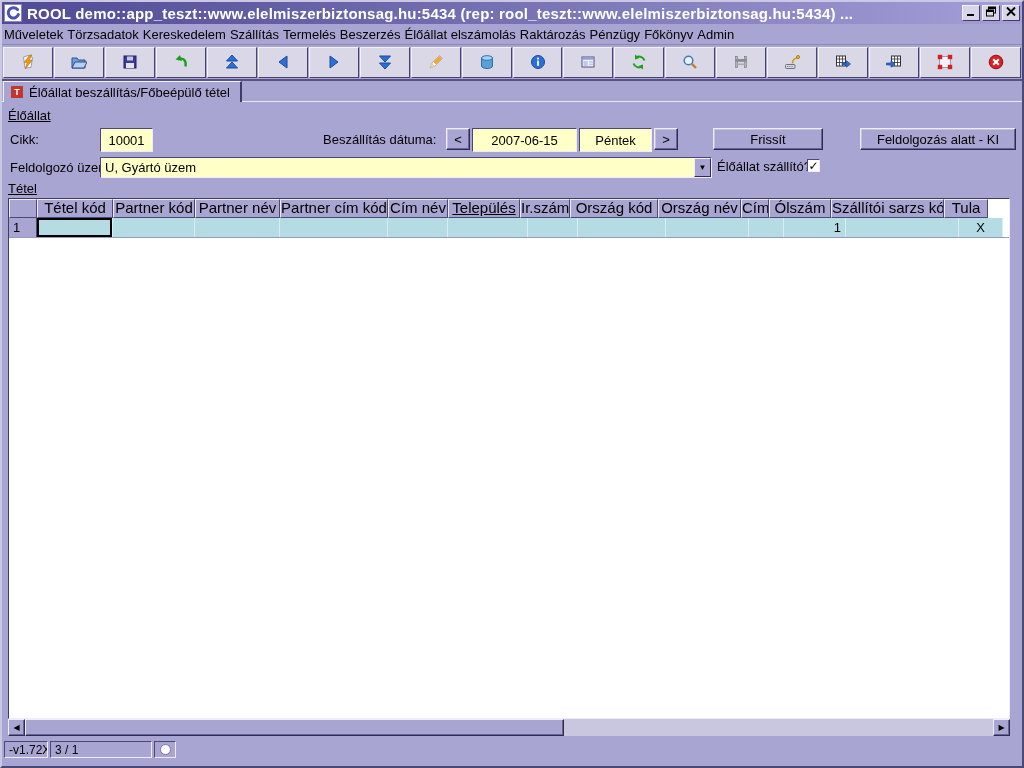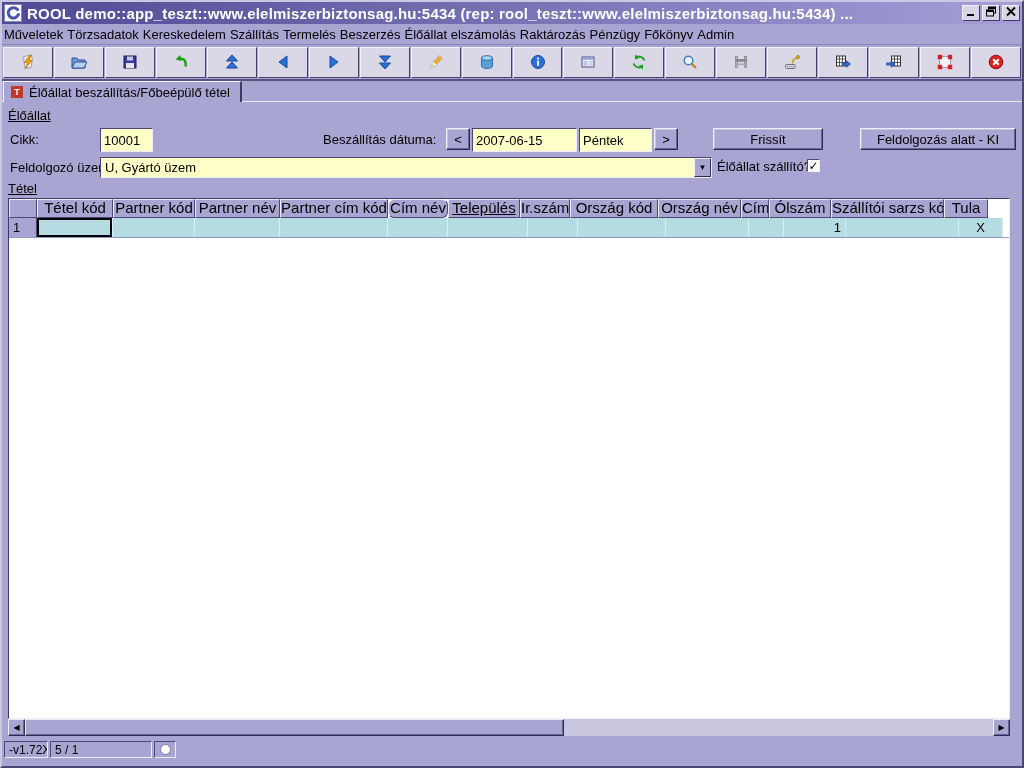--- a/index.html
+++ b/index.html
@@ -44,21 +44,21 @@
     border-left:1px solid #f2f0fa;border-top:1px solid #f2f0fa;
     border-right:2px solid #3f3b66;}
   .tab-icon{width:12px;height:12px;background:#c2372c;color:#fff;font-size:9px;
     font-weight:bold;display:flex;align-items:center;justify-content:center;flex:none;}
   
   .content{position:absolute;left:0;top:100px;right:0;bottom:0;background:#a9a5d2;}
   .sec-label{position:absolute;left:6px;text-decoration:underline;}
   .lbl{position:absolute;white-space:nowrap;}
   .yin{position:absolute;height:24px;background:#ffffc8;border:1px solid;
     border-color:#4c4876 #eeecf8 #eeecf8 #4c4876;
-    font-family:inherit;font-size:13px;color:#000;padding:0 3px;outline:none;}
+    font-family:inherit;font-size:13px;color:#000;padding:0 3px;outline:none;text-align:center;}
   .btn{position:absolute;height:22px;background:#a9a5d2;
     border:1px solid;border-color:#eeecf8 #2e2a54 #2e2a54 #eeecf8;
     box-shadow:inset -1px -1px 0 #6a6694, inset 1px 1px 0 #c6c3e0;
     display:flex;align-items:center;justify-content:center;white-space:nowrap;}
   .combo{position:absolute;height:21px;background:#ffffc8;border:1px solid;
     border-color:#4c4876 #eeecf8 #eeecf8 #4c4876;display:flex;align-items:stretch;}
   .combo-text{flex:1;padding:2px 4px;white-space:nowrap;overflow:hidden;}
   .combo-btn{width:17px;background:#a9a5d2;border:1px solid;
     border-color:#eeecf8 #2e2a54 #2e2a54 #eeecf8;
     display:flex;align-items:center;justify-content:center;font-size:8px;}
@@ -363,21 +363,21 @@
 
     <div class="sec-label" style="top:79px">Tétel</div>
 
     <div class="grid">
       <div class="g-head">
           <div class="g-corner"></div>
           <div class="g-h" style="width: 76px;">Tétel kód</div>
           <div class="g-h" style="width: 82px;">Partner kód</div>
           <div class="g-h" style="width: 85px;">Partner név</div>
           <div class="g-h" style="width: 108px;">Partner cím kód</div>
-          <div class="g-h" style="width: 60px; border-radius: 6px;">Cím név</div>
+          <div class="g-h" style="width: 60px;">Cím név</div>
           <div class="g-h" style="width: 72px; text-decoration: underline;">Település</div>
           <div class="g-h" style="width: 50px;">Ir.szám</div>
           <div class="g-h" style="width: 88px;">Ország kód</div>
           <div class="g-h" style="width: 83px;">Ország név</div>
           <div class="g-h" style="width: 28px;">Cím</div>
           <div class="g-h" style="width: 62px;">Ólszám</div>
           <div class="g-h" style="width: 113px;">Szállítói sarzs kód</div>
           <div class="g-h" style="width: 44px;">Tula</div>
         </div>
       <div>
@@ -405,20 +405,20 @@
           <span>◀</span>
         </div>
       <div class="sb-thumb"></div>
       <div class="sb-btn" style="right:0">
           <span>▶</span>
         </div>
     </div>
 
     <div class="statusbar">
       <div class="sp" style="width:44px;flex:none">-v1.72X</div>
-      <div class="sp" style="width:102px;flex:none">5 / 1</div>
+      <div class="sp" style="width:102px;flex:none">3 / 1</div>
       <div class="sp sp-ind">
           <span class="circ"></span>
         </div>
     </div>
 
   </div>
 </div>
 
 </body></html>

